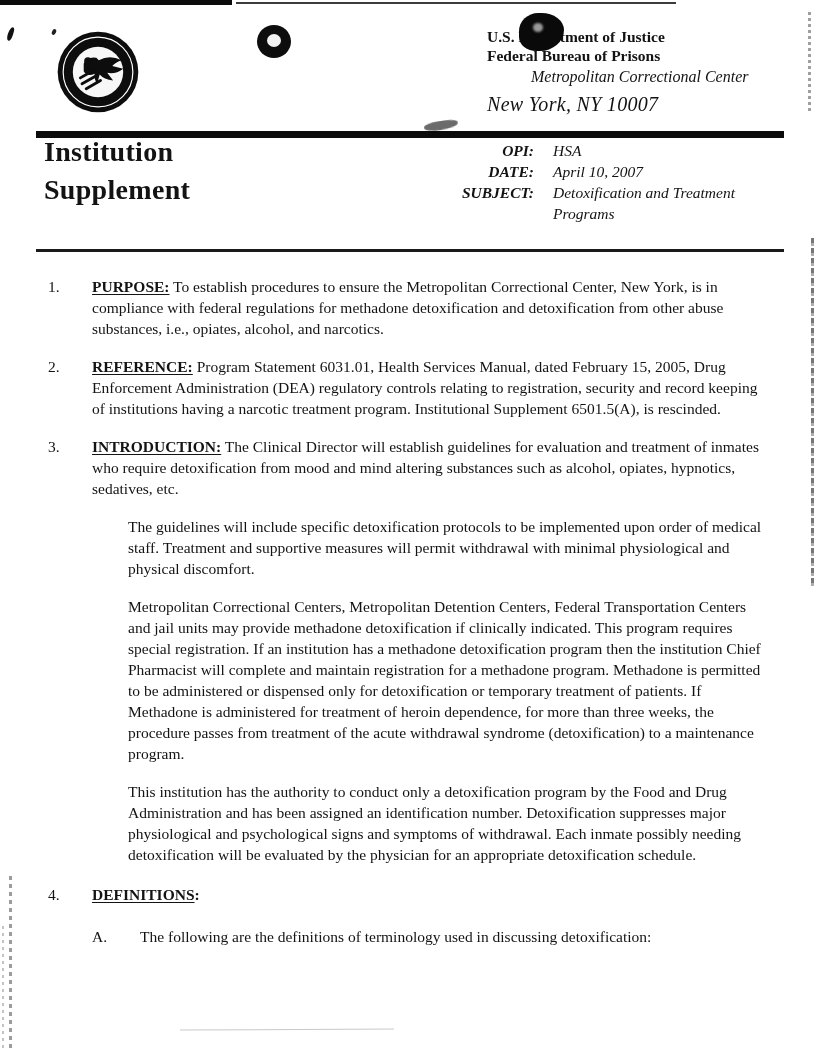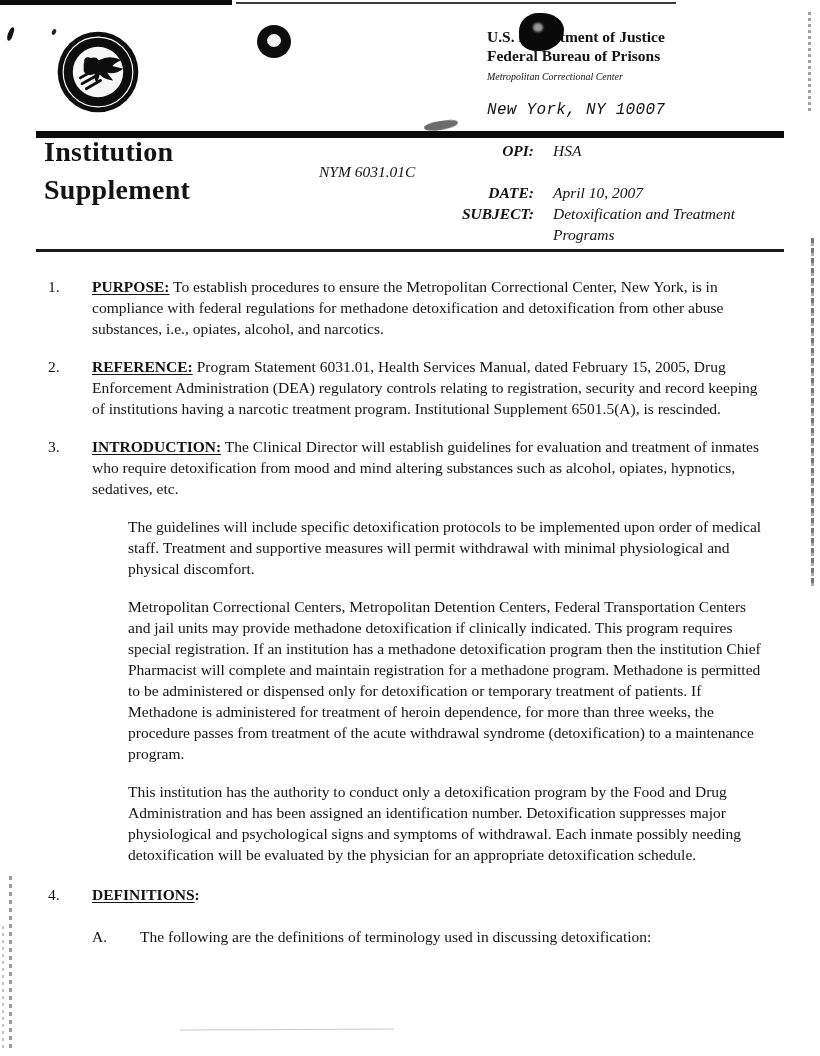--- a/index.html
+++ b/index.html
@@ -32,22 +32,22 @@
   .rule-smudge { position: absolute; top: 121px; left: 424px; width: 34px; height: 9px; background: #3a3a3a;
     border-radius: 50% 40% 60% 50%; transform: rotate(-8deg); opacity: .75; filter: blur(.5px); }
 
   
   .seal { position: absolute; top: 30px; left: 56px; width: 84px; height: 84px; }
   .punch-hole { position: absolute; top: 25px; left: 257px; width: 34px; height: 33px; background: #0d0d0d; border-radius: 50%; }
   .punch-hole::after { content: ""; position: absolute; top: 9px; left: 10px; width: 14px; height: 13px; background: #f2f2f2; border-radius: 50%; filter: blur(.6px); }
 
   .agency-block { position: absolute; top: 27px; left: 487px; width: 300px; line-height: 19px; }
   .agency-line { font-weight: bold; font-size: 15.5px; }
-  .office-line { font-style: italic; font-size: 10px; margin-top: 2px; }
-  .address-line { font-style: italic; font-size: 16px; margin-top: 15px; letter-spacing: .3px; font-family: Liberation Mono, monospace; }
+  .office-line { font-style: italic; font-size: 16px; margin-top: 2px; margin-left: 44px; }
+  .address-line { font-style: italic; font-size: 20px; margin-top: 9px; letter-spacing: .3px; }
   .ink-blot { position: absolute; top: 13px; left: 519px; width: 45px; height: 38px; background: #0a0a0a;
     border-radius: 46% 54% 58% 42% / 52% 48% 60% 40%; }
   .ink-blot::after { content: ""; position: absolute; top: 10px; left: 14px; width: 10px; height: 9px;
     background: #9a9a9a; border-radius: 50%; filter: blur(1px); }
 
   .rule-thick { position: absolute; top: 131px; left: 36px; width: 748px; height: 7px; background: #0b0b0b; }
   .rule-thin  { position: absolute; top: 249px; left: 36px; width: 748px; height: 3px; background: #1a1a1a; }
 
   
   .doc-title { position: absolute; top: 133px; left: 44px; font-size: 28px; font-weight: bold; line-height: 38px; letter-spacing: .3px; }
@@ -117,21 +117,20 @@
     <div>Institution</div>
     <div>Supplement</div>
   </div>
 
   <div class="mast-fields">
     <div class="mast-row">
       <div class="mast-label">OPI:</div>
       <div class="mast-value">HSA</div>
     </div>
     <div class="mast-row">
-      <div class="mast-value">NYM 6031.01C</div>
     </div>
     <div class="mast-row">
       <div class="mast-label">DATE:</div>
       <div class="mast-value">April 10, 2007</div>
     </div>
     <div class="mast-row">
       <div class="mast-label">SUBJECT:</div>
       <div class="mast-value">Detoxification and Treatment Programs</div>
     </div>
   </div>

